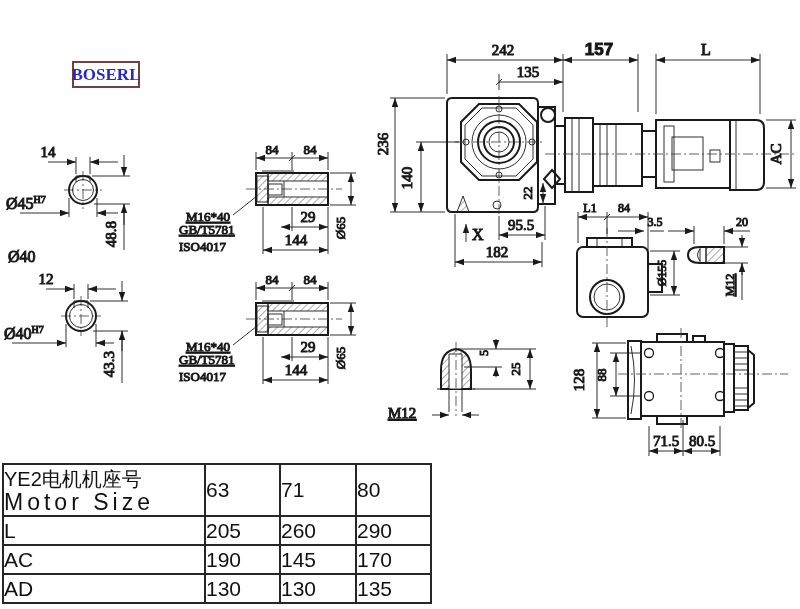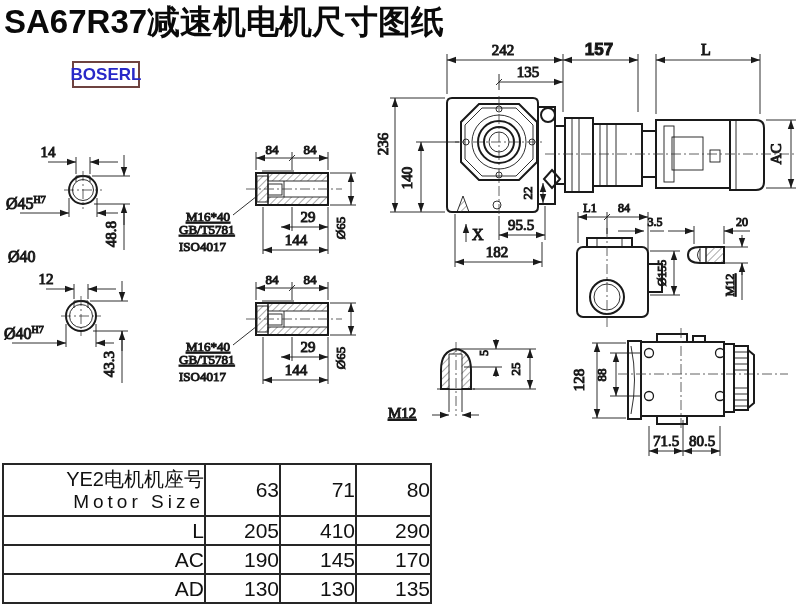--- a/index.html
+++ b/index.html
@@ -3,49 +3,48 @@
 <meta charset="utf-8">
 <style>
   html,body{margin:0;padding:0;background:#fff;}
   #stage{position:relative;width:800px;height:609px;background:#fff;overflow:hidden;
          font-family:"Liberation Sans",sans-serif;color:#111;}
   .title{position:absolute;left:4px;top:0px;font-size:33px;font-weight:bold;
          letter-spacing:0px;color:#0a0a0a;white-space:nowrap;
          font-family:"Liberation Sans",sans-serif;}
   .logo{position:absolute;left:72px;top:61px;width:64px;height:23px;border:2px solid #6e4340;
         display:flex;align-items:center;justify-content:center;background:#fff;}
-  .logo span{font-family:Liberation Sans, sans-serif;font-weight:bold;font-size:17px;color:#2828c8;}
+  .logo span{font-family:Liberation Serif, serif;font-weight:bold;font-size:17px;color:#2828c8;}
   svg{position:absolute;left:0;top:0;}
   svg text{font-family:"Liberation Serif",serif;fill:#141414;}
   .dim{font-size:13px;}
   .dim15{font-size:15px;}
   .dim12{font-size:12px;}
   .lbl16{font-size:16px;}
   .boldsans{font-family:"Liberation Sans",sans-serif;font-weight:bold;font-size:17px;}
   .b{stroke-width:2;}
   .m{stroke-width:1.3;}
   .t{stroke-width:0.9;}
   .cl{stroke-width:0.8;stroke-dasharray:10 3 2 3;stroke:#3a3a3a;}
   
   table.spec{position:absolute;left:2px;top:463px;border-collapse:collapse;table-layout:fixed;
              background:#fff;}
-  table.spec td{border:2px solid #262626;text-align:right;vertical-align:middle;
+  table.spec td{border:2px solid #262626;text-align:left;vertical-align:middle;
                 font-size:21px;color:#111;padding:0;}
   td.c0{width:200px;} td.c1{width:73px;margin-top:44px;} td.c2{width:74px;border-radius:21px;} td.c3{width:73px;}
   tr.hd td{height:50px;}
   tr.r td{height:27px;}
   .hdr-cn{font-size:20px;line-height:23px;}
-  .hdr-en{font-size:19px;letter-spacing:4px;line-height:22px;}
+  .hdr-en{font-size:23px;letter-spacing:4px;line-height:22px;}
 </style>
 </head>
 <body>
 
 <div id="stage">
 
-  <div class="title">SA67R37减速机电机尺寸图纸</div>
   <div class="logo">
     <span>BOSERL</span>
   </div>
 
   <svg width="800" height="460" viewBox="0 0 800 460">
     <defs>
       <marker id="arw" viewBox="0 0 10 8" refX="9.5" refY="4" markerWidth="10" markerHeight="8" orient="auto-start-reverse" markerUnits="userSpaceOnUse">
         <path d="M0.5,0.8 L9.5,4 L0.5,7.2 Z" fill="#1a1a1a"></path>
       </marker>
       <pattern id="hatch" patternUnits="userSpaceOnUse" width="5" height="5" patternTransform="rotate(45)">
@@ -354,21 +353,21 @@
         <div class="hdr-cn">YE2电机机座号</div>
         <div class="hdr-en">Motor Size</div>
       </td>
       <td class="c1">63</td>
       <td class="c2">71</td>
       <td class="c3">80</td>
     </tr>
     <tr class="r">
       <td>L</td>
       <td>205</td>
-      <td>410</td>
+      <td>260</td>
       <td>290</td>
     </tr>
     <tr class="r">
       <td>AC</td>
       <td>190</td>
       <td>145</td>
       <td>170</td>
     </tr>
     <tr class="r">
       <td>AD</td>

